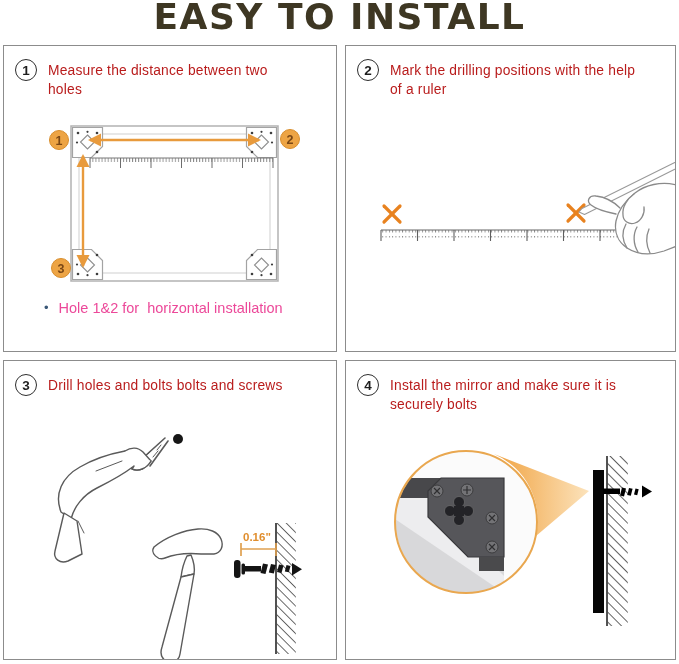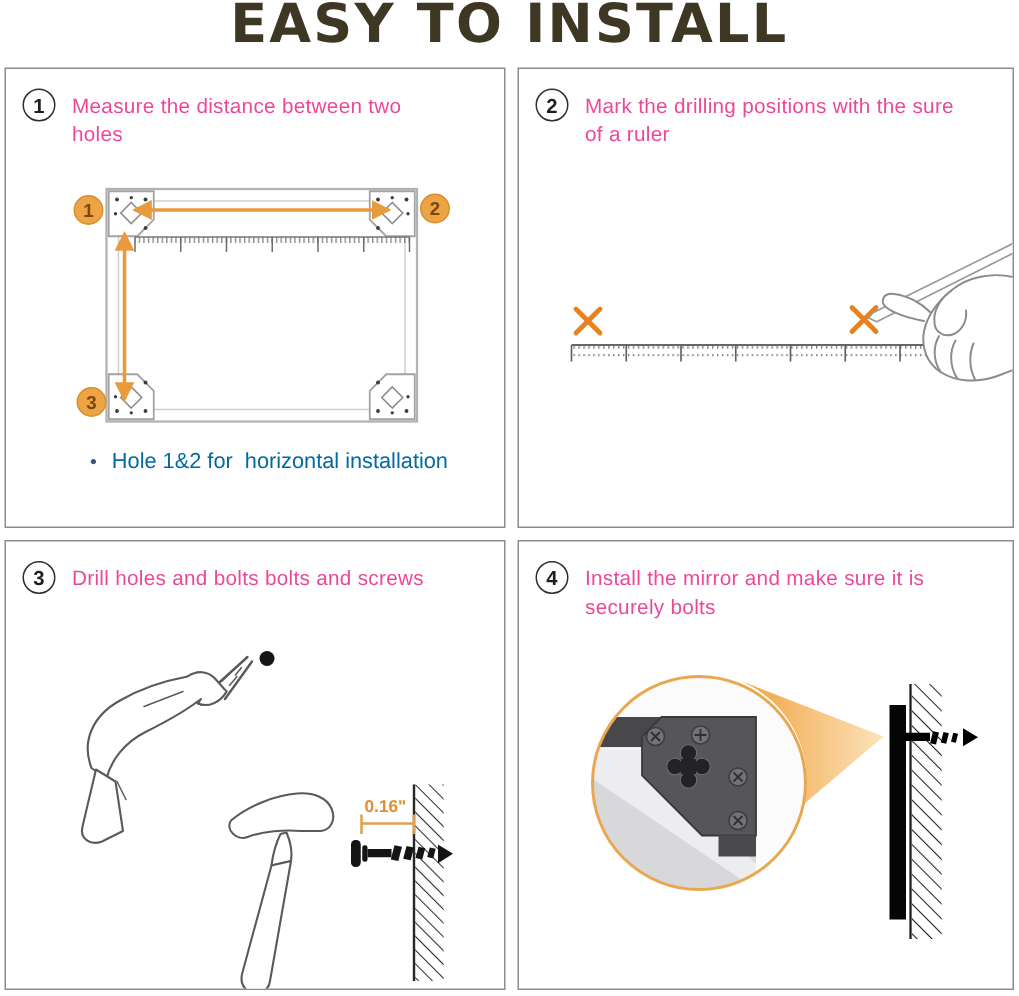--- a/index.html
+++ b/index.html
@@ -10,24 +10,24 @@
        letter-spacing:1.5px;color:#3E3723;}
   .panel{position:absolute;background:#fff;border:1px solid #8C8C8C;box-sizing:border-box;}
   .panel1{left:3px;top:45px;width:334px;height:307px;}
   .panel2{left:345px;top:45px;width:331px;height:307px;}
   .panel3{left:3px;top:360px;width:334px;height:300px;}
   .panel4{left:345px;top:360px;width:331px;height:300px;}
   .step-header{display:flex;gap:11px;padding:13px 12px 0 11px;align-items:flex-start;}
   .step-badge{flex:0 0 auto;width:22px;height:22px;border:1.6px solid #2e2e2e;border-radius:50%;
        display:flex;align-items:center;justify-content:center;
        font-size:13.5px;font-weight:bold;color:#1e1e1e;box-sizing:border-box;}
-  .step-title{font-size:13.8px;line-height:19px;color:#ec4899;font-weight:500;
+  .step-title{font-size:13.8px;line-height:19px;color:#b91c1c;font-weight:500;
        padding-top:2px;max-width:256px;letter-spacing:0.2px;}
   .illus{position:absolute;display:block;}
-  .notes{position:absolute;left:56px;top:250px;color:#0369a1;font-size:14.5px;line-height:24px;}
+  .notes{position:absolute;left:40px;top:250px;color:#ec4899;font-size:14.5px;line-height:24px;}
   .note-item{display:flex;gap:10px;align-items:flex-start;white-space:pre-wrap;}
   .note-item::before{content:"•";color:#3A5777;font-size:13px;line-height:24px;}
 </style>
 </head>
 <body>
 
 <div class="page-title">EASY TO INSTALL</div>
 
 <div class="panel panel1">
   <div class="step-header">
@@ -98,21 +98,21 @@
   </svg>
 
   <div class="notes">
     <div class="note-item"><span>Hole 1&amp;2 for  horizontal installation</span></div>
   </div>
 </div>
 
 <div class="panel panel2">
   <div class="step-header">
     <div class="step-badge">2</div>
-    <div class="step-title">Mark the drilling positions with the sure of a ruler</div>
+    <div class="step-title">Mark the drilling positions with the help of a ruler</div>
   </div>
 
   <svg class="illus" style="left:0;top:0" width="329" height="305" viewBox="0 0 329 305">
     <defs>
       <pattern id="tickB" width="3.3" height="10" patternUnits="userSpaceOnUse">
         <line x1="0.5" y1="0" x2="0.5" y2="6.5" stroke="#6f6f6f" stroke-width="0.8"></line>
       </pattern>
     </defs>
 
     <g stroke="#E8821F" stroke-width="3.2" stroke-linecap="round">

